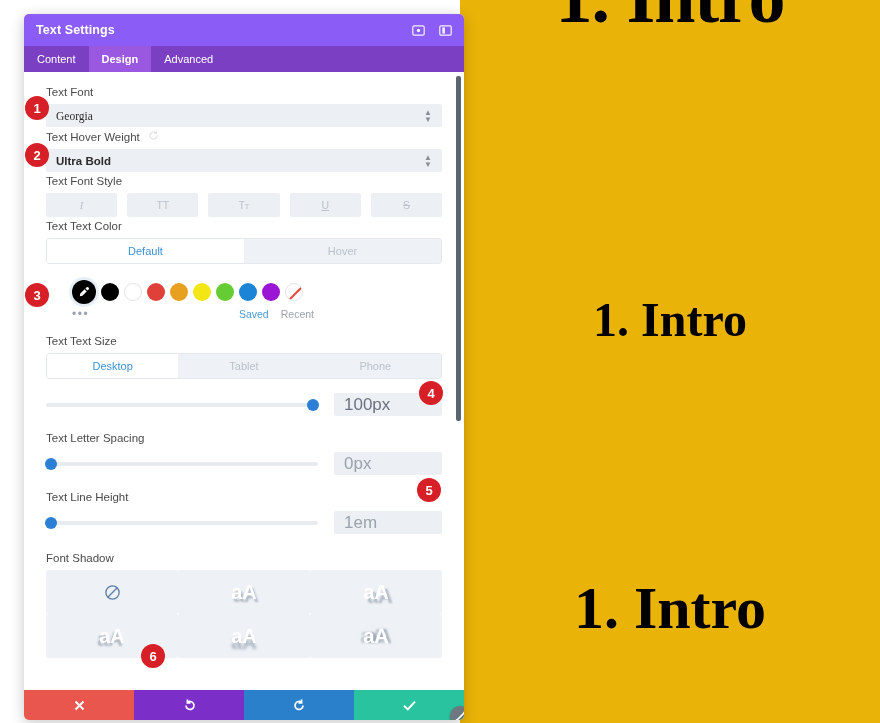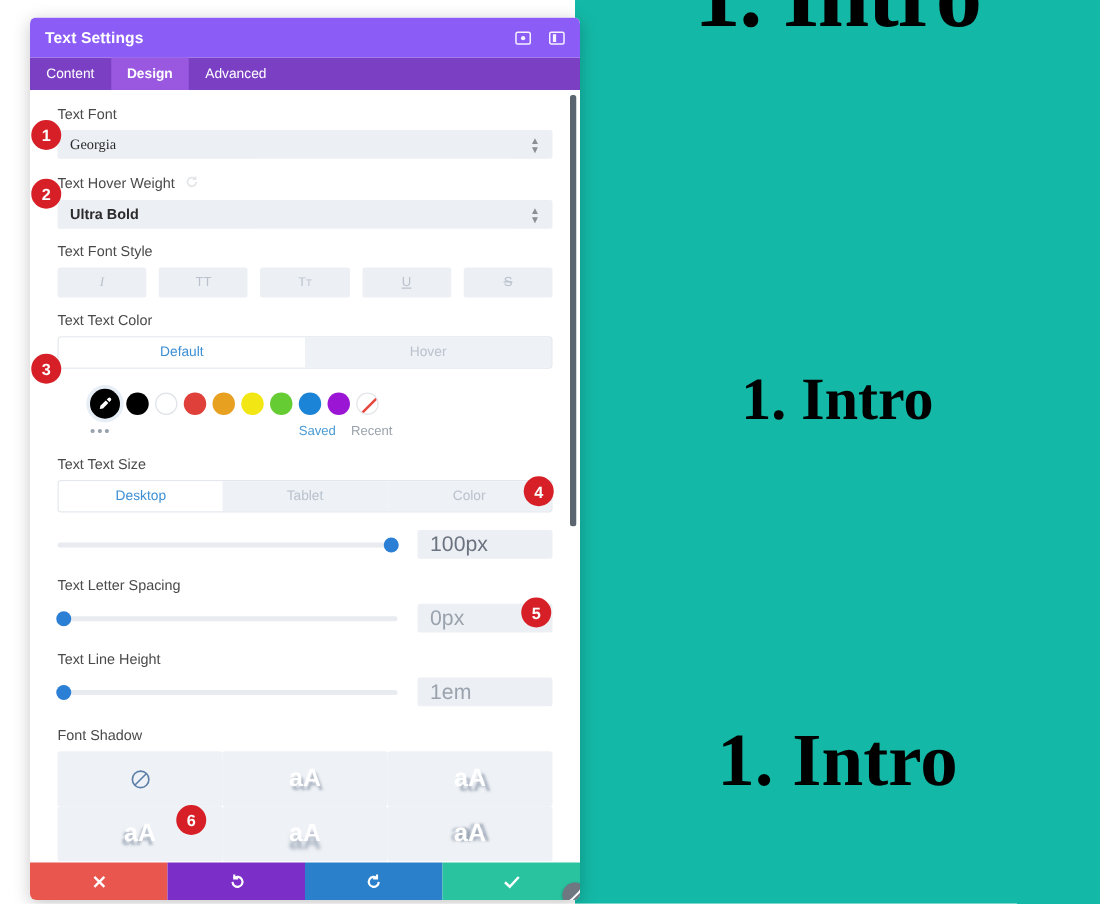--- a/index.html
+++ b/index.html
@@ -5,21 +5,21 @@
   * { box-sizing: border-box; margin: 0; padding: 0; }
   html, body {
     width: 880px; height: 723px;
     background: #ffffff;
     font-family: "Liberation Sans", sans-serif;
     overflow: hidden;
   }
   #root { position: relative; width: 880px; height: 723px; background:#fff; }
 
   
-  .preview { position:absolute; left:460px; top:0; width:420px; height:723px; background:#14b8a6; }
+  .preview { position:absolute; left:460px; top:0; width:420px; height:723px; background:#eab308; }
   .preview-text {
     position:absolute; left:0; width:420px; text-align:center;
     font-family: "Liberation Serif", "DejaVu Serif", serif;
     font-weight: 700; color:#000; line-height:1em; white-space:nowrap;
   }
   .pv-1 { top:-40px;  font-size:74px; letter-spacing:-1px; }
   .pv-2 { top:296px;  font-size:48px; }
   .pv-3 { top:578px;  font-size:60px; }
 
   
@@ -49,21 +49,21 @@
   .tab.active { background:#9a58e0; font-weight:700; }
 
   
   .panel-body {
     flex:1 1 auto; background:#fff; position:relative;
     padding:14px 22px 10px 22px; overflow:hidden;
   }
   .scrolltrack { position:absolute; right:3px; top:4px; width:5px; bottom:4px; background:#fff; }
   .scrollthumb { position:absolute; right:3px; top:4px; width:5px; height:345px; background:#5a6570; border-radius:2px; cursor:pointer; }
 
-  .fgroup { margin-bottom:13px; position:relative; }
+  .fgroup { margin-bottom:3px; position:relative; }
   .flabel { font-size:11.5px; color:#4a4a4a; margin-bottom:6px; display:flex; align-items:center; gap:8px; }
   .reset-ic { opacity:.22; display:inline-block; }
 
   
   .fselect {
     height:23px; background:#eceff3; border-radius:2px;
     display:flex; align-items:center; padding:0 10px; position:relative; cursor:pointer;gap:12px;
   }
   .fselect .val { font-size:11.5px; color:#2b2b2b; }
   .fselect.serif .val { font-family:"Liberation Serif", serif; }
@@ -264,21 +264,21 @@
           <span class="saved">Saved</span>
           <span class="recent">Recent</span>
         </div>
       </div>
 
       <div class="fgroup" style="margin-top:14px">
         <div class="flabel">Text Text Size</div>
         <div class="seg">
           <div class="active">Desktop</div>
           <div>Tablet</div>
-          <div>Color</div>
+          <div>Phone</div>
         </div>
         <div class="sliderrow">
           <div class="track">
             <div class="thumb" style="left:96%"></div>
           </div>
           <div class="valbox">100px</div>
         </div>
       </div>
 
       <div class="fgroup" style="margin-top:16px">

